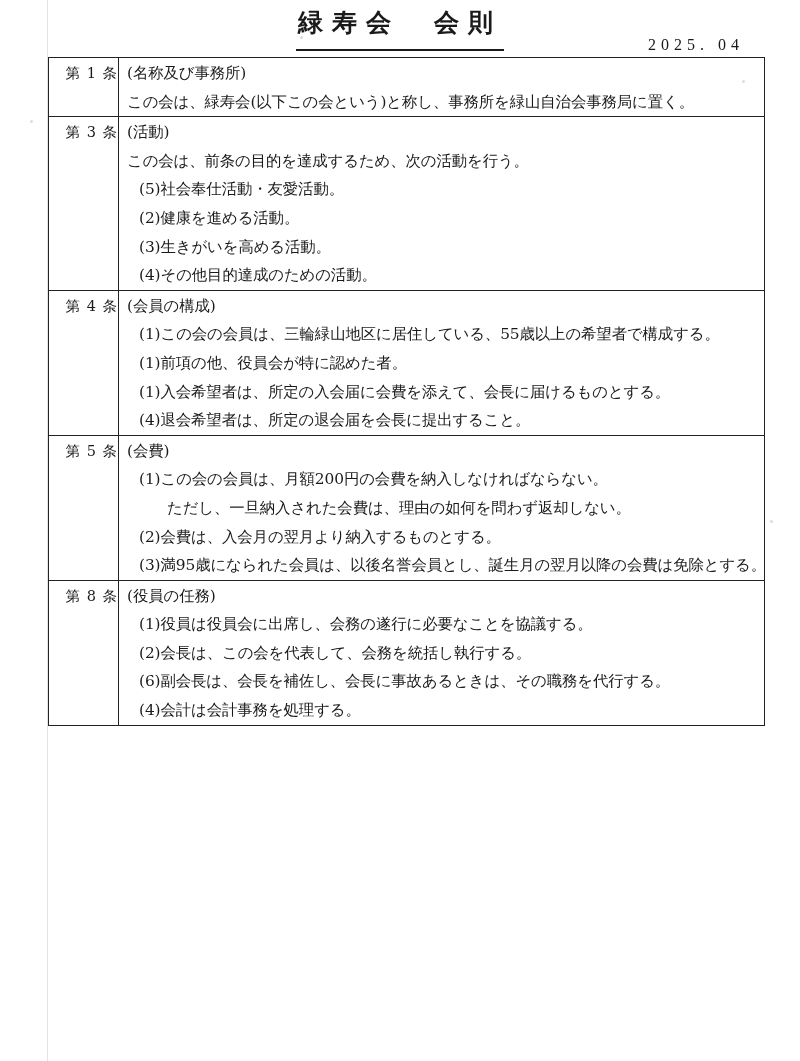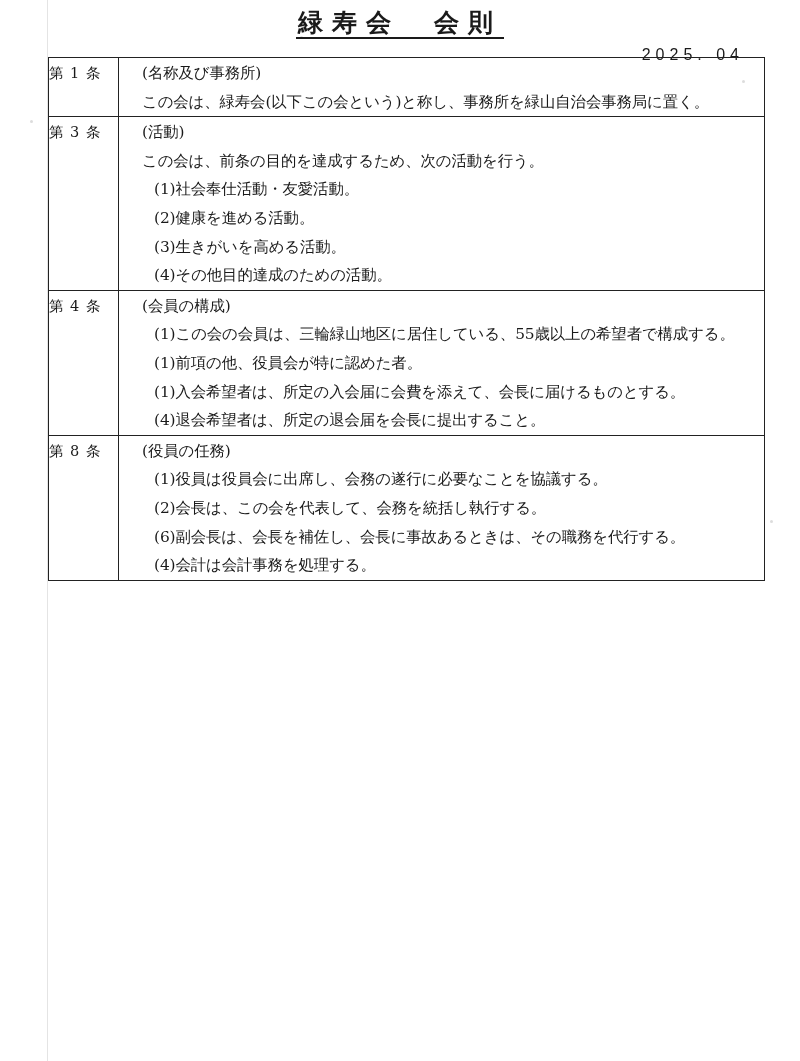--- a/index.html
+++ b/index.html
@@ -47,72 +47,70 @@
     right: 0;
     text-align: center;
     font-size: 25px;
     line-height: 34px;
     letter-spacing: 9px;
     font-weight: 600;
     font-family: "DejaVu Serif", "Liberation Serif", serif;
   }
   .doc-title span {
     border-bottom: 2px solid #1a1a1a;
-    padding: 0 2px 0 2px;
+    padding: 0 2px 12px 2px;
   }
   .doc-date {
     position: absolute;
     top: 36px;
     right: 56px;
     font-size: 16px;
     letter-spacing: 5px;
-    font-family: Liberation Sans, sans-serif;
+    font-family: Liberation Serif, serif;
     white-space: pre;
-    margin-top: 10px;
   }
 
   
   .rules-table {
     position: absolute;
     left: 48px;
     top: 57px;
     width: 717px;
     border-collapse: collapse;
     table-layout: fixed;
   }
   .rules-table td {
     border: 1px solid #222;
     vertical-align: top;
     padding: 0;
   }
   .col-label { width: 70px; }
   .col-body  { width: 646px; }
 
   td.art-label {
-    text-align: left;
+    text-align: right;
     font-size: 14.5px;
     line-height: 28.6px;
     padding-top: 1px;
     letter-spacing: 1px;
     white-space: nowrap;
     font-family: "DejaVu Serif", "Liberation Serif", serif;
   }
   td.art-body {
     padding: 1px 0 0 0;
   }
 
   .line {
     font-size: 15.4px;
     line-height: 28.6px;
     height: 28.6px;
     white-space: nowrap;
     padding-left: 8px;
     font-family: "DejaVu Serif", "Liberation Serif", serif;
     letter-spacing: -0.1px;
-    margin-left: 15px;
   }
   .line.heading { }
   .line.indent1 { padding-left: 20px; }
   .line.indent2 { padding-left: 48px; }
 
   
   .page-number {
     position: absolute;
     left: 0;
     right: 0;
@@ -150,37 +148,47 @@
           <td class="art-body">
             <div class="line heading">(名称及び事務所)</div>
             <div class="line heading">この会は、緑寿会(以下この会という)と称し、事務所を緑山自治会事務局に置く。</div>
           </td>
         </tr>
         <tr>
           <td class="art-label">第 3 条</td>
           <td class="art-body">
             <div class="line heading">(活動)</div>
             <div class="line heading">この会は、前条の目的を達成するため、次の活動を行う。</div>
-            <div class="line indent1">(1)社会奉仕活動・友愛活動。</div>
+            <div class="line indent1">(5)社会奉仕活動・友愛活動。</div>
             <div class="line indent1">(2)健康を進める活動。</div>
             <div class="line indent1">(3)生きがいを高める活動。</div>
             <div class="line indent1">(4)その他目的達成のための活動。</div>
           </td>
         </tr>
         <tr>
           <td class="art-label">第 4 条</td>
           <td class="art-body">
             <div class="line heading">(会員の構成)</div>
             <div class="line indent1">(1)この会の会員は、三輪緑山地区に居住している、55歳以上の希望者で構成する。</div>
             <div class="line indent1">(1)前項の他、役員会が特に認めた者。</div>
             <div class="line indent1">(1)入会希望者は、所定の入会届に会費を添えて、会長に届けるものとする。</div>
             <div class="line indent1">(4)退会希望者は、所定の退会届を会長に提出すること。</div>
           </td>
         </tr>
         <tr>
+          <td class="art-label">第 5 条</td>
+          <td class="art-body">
+            <div class="line heading">(会費)</div>
+            <div class="line indent1">(1)この会の会員は、月額200円の会費を納入しなければならない。</div>
+            <div class="line indent2">ただし、一旦納入された会費は、理由の如何を問わず返却しない。</div>
+            <div class="line indent1">(2)会費は、入会月の翌月より納入するものとする。</div>
+            <div class="line indent1">(3)満95歳になられた会員は、以後名誉会員とし、誕生月の翌月以降の会費は免除とする。</div>
+          </td>
+        </tr>
+        <tr>
           <td class="art-label">第 8 条</td>
           <td class="art-body">
             <div class="line heading">(役員の任務)</div>
             <div class="line indent1">(1)役員は役員会に出席し、会務の遂行に必要なことを協議する。</div>
             <div class="line indent1">(2)会長は、この会を代表して、会務を統括し執行する。</div>
             <div class="line indent1">(6)副会長は、会長を補佐し、会長に事故あるときは、その職務を代行する。</div>
             <div class="line indent1">(4)会計は会計事務を処理する。</div>
           </td>
         </tr>
       </tbody>

